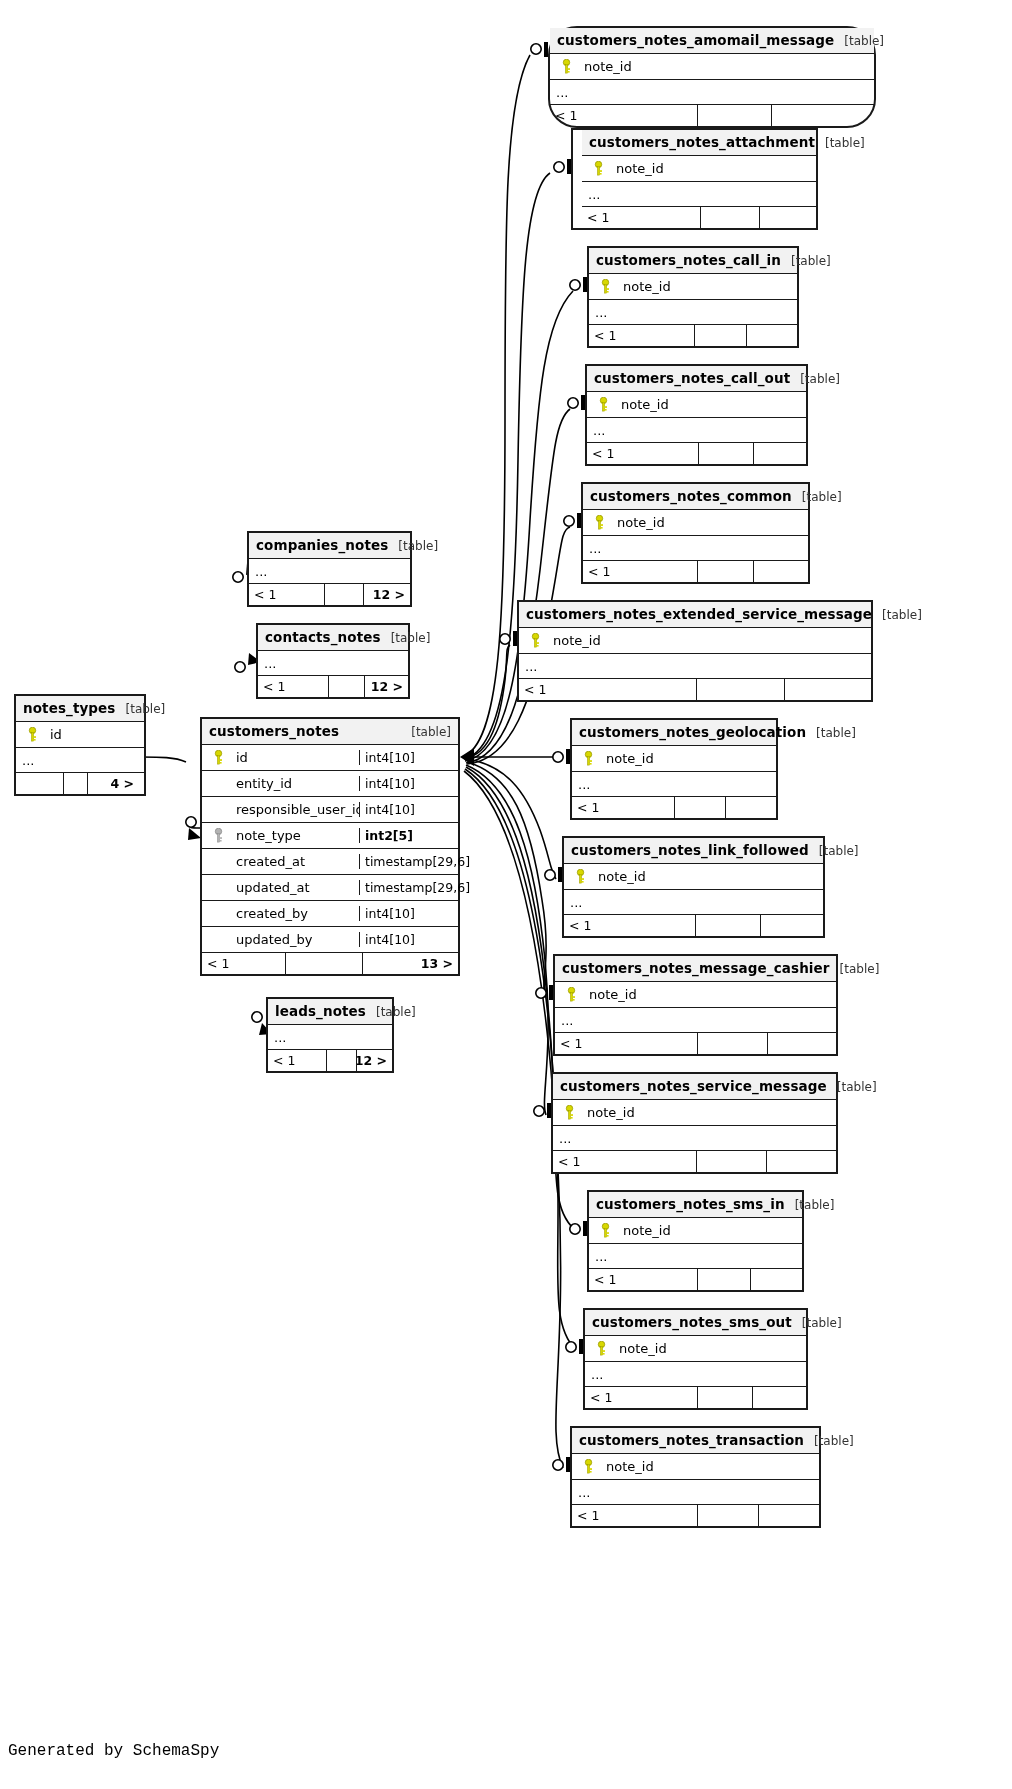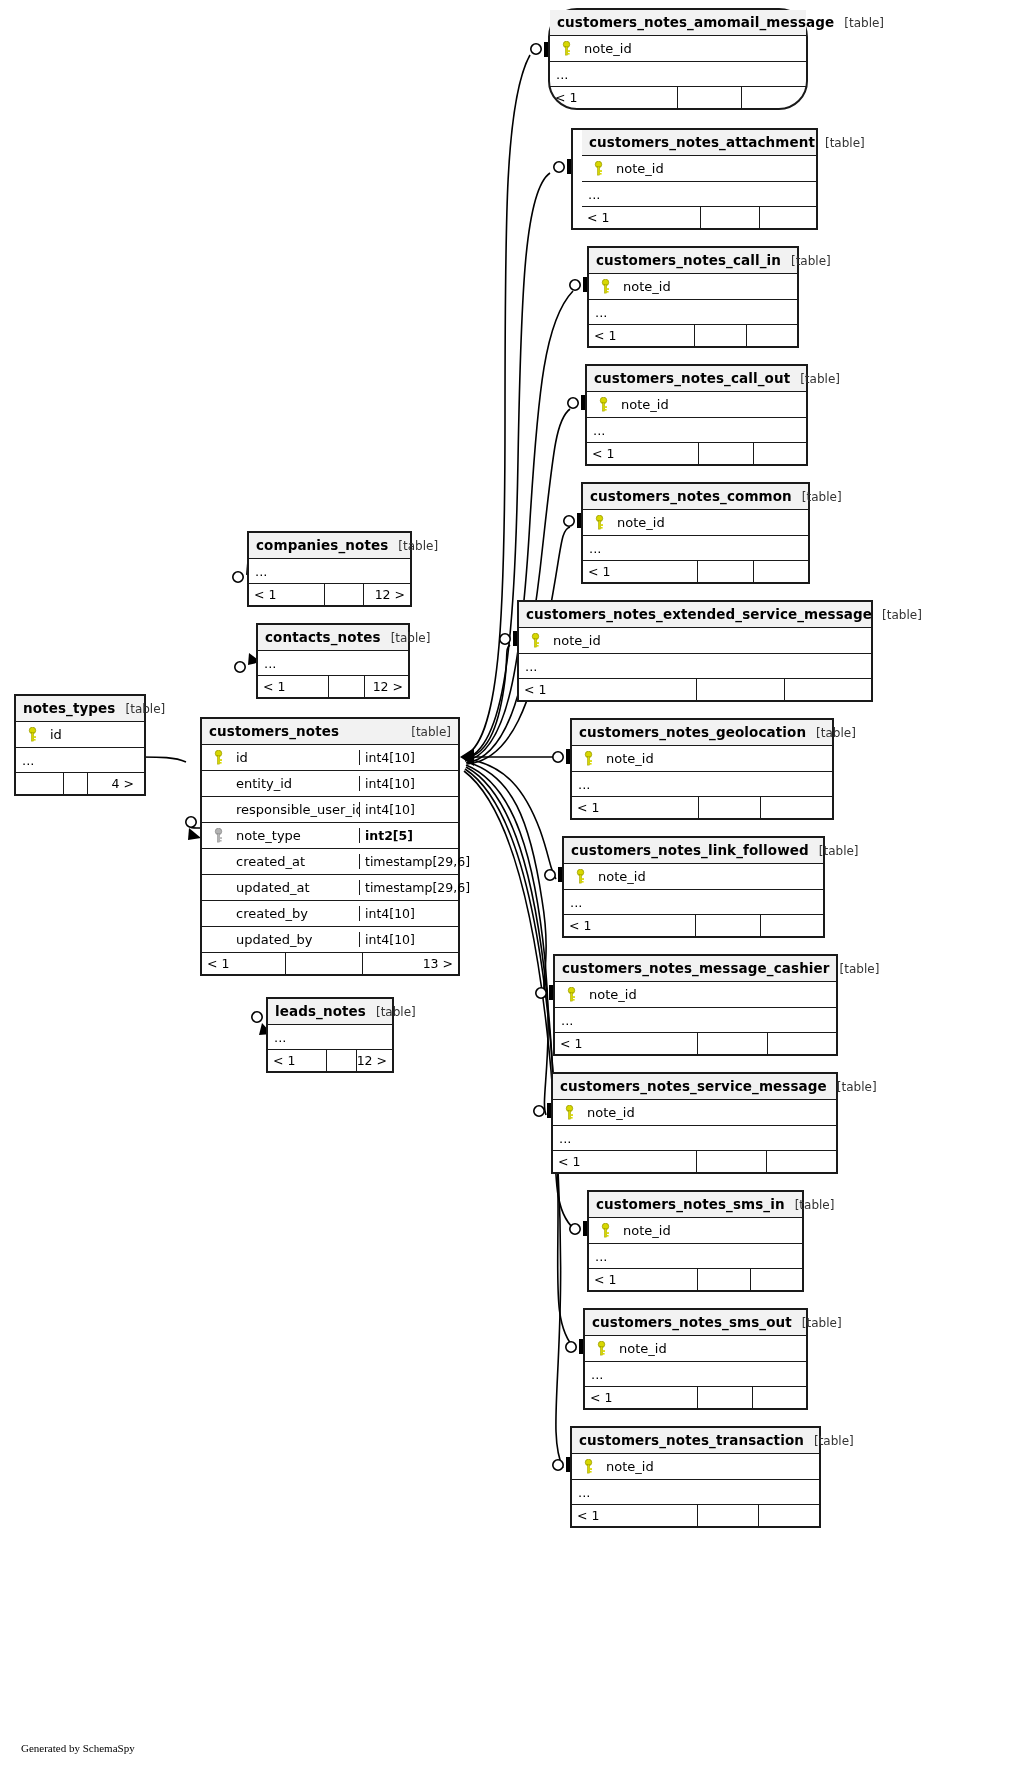--- a/index.html
+++ b/index.html
@@ -112,29 +112,28 @@
     border-right: 1px solid #1a1a1a;
     box-sizing: border-box;
     display: flex;
     align-items: center;
     padding: 0 5px;
     overflow: hidden;
     white-space: nowrap;
   }
   .foot-cell:last-child { border-right: none; }
   .foot-left  { justify-content: flex-start; }
-  .foot-right { justify-content: flex-end; }
+  .foot-right { justify-content: flex-end; font-weight: bold; }
   .footer-credit {
     position: absolute;
     left: 8px;
     top: 1742px;
-    font-size: 11px;
+    font-size: 16px;
     color: #000;
-    font-family: Liberation Serif, serif;
-    margin-left: 13px;
+    font-family: Liberation Mono, monospace;
   }
   .keyicon { display: block; }
 </style>
 </head>
 <body>
 
 <div id="canvas">
 
   <svg class="edges" viewBox="0 0 1012 1789" xmlns="http://www.w3.org/2000/svg">
     <defs>
@@ -235,21 +234,21 @@
         </g>
       <path d="M262,1023 L272,1034 L259,1035 Z" fill="#000"></path>
       <g transform="translate(191,822)">
           <circle r="5.2" fill="#fff" stroke="#000" stroke-width="1.6"></circle>
         </g>
       <path d="M189,828 L201,838 L188,840 Z" fill="#000"></path>
     </g>
   </svg>
 
   <div class="footer-credit">Generated by SchemaSpy</div>
-<div class="table-node" style="left: 548px; top: 8px; width: 260px; border-radius: 29px;">
+<div class="table-node" style="left: 548px; top: 26px; width: 328px; border-radius: 29px;">
       <div class="tbl-title">
         <span class="tname">customers_notes_amomail_message</span>
         <span class="ttag">[table]</span>
       </div>
       <div class="col-row">
         <div class="col-name">
           <span class="keyslot">
             <svg class="keyicon" width="11" height="15" viewBox="0 0 11 15">
               <circle cx="5.5" cy="3.4" r="3.2" fill="#d8d800" stroke="#9a9a00" stroke-width="0.8"></circle>
               <rect x="4.4" y="5.5" width="2.2" height="8.6" fill="#d8d800" stroke="#9a9a00" stroke-width="0.5"></rect>
@@ -385,21 +384,21 @@
           <span class="lbl">note_id</span>
         </div>
       </div>
       <div class="ellipsis-row">...</div>
       <div class="foot-row">
         <div class="foot-cell foot-left" style="width: 180px;">&lt; 1</div>
         <div class="foot-cell foot-left" style="width: 89px;"></div>
         <div class="foot-cell foot-right" style="width: 87px;"></div>
       </div>
     </div>
-    <div class="table-node" style="left: 570px; top: 718px; width: 264px;">
+    <div class="table-node" style="left: 570px; top: 718px; width: 208px;">
       <div class="tbl-title">
         <span class="tname">customers_notes_geolocation</span>
         <span class="ttag">[table]</span>
       </div>
       <div class="col-row">
         <div class="col-name">
           <span class="keyslot">
             <svg class="keyicon" width="11" height="15" viewBox="0 0 11 15">
               <circle cx="5.5" cy="3.4" r="3.2" fill="#d8d800" stroke="#9a9a00" stroke-width="0.8"></circle>
               <rect x="4.4" y="5.5" width="2.2" height="8.6" fill="#d8d800" stroke="#9a9a00" stroke-width="0.5"></rect>

